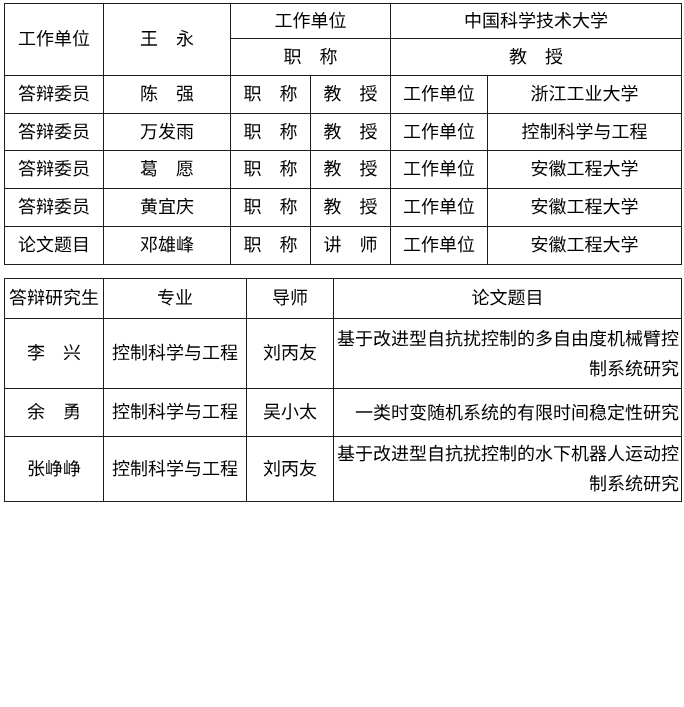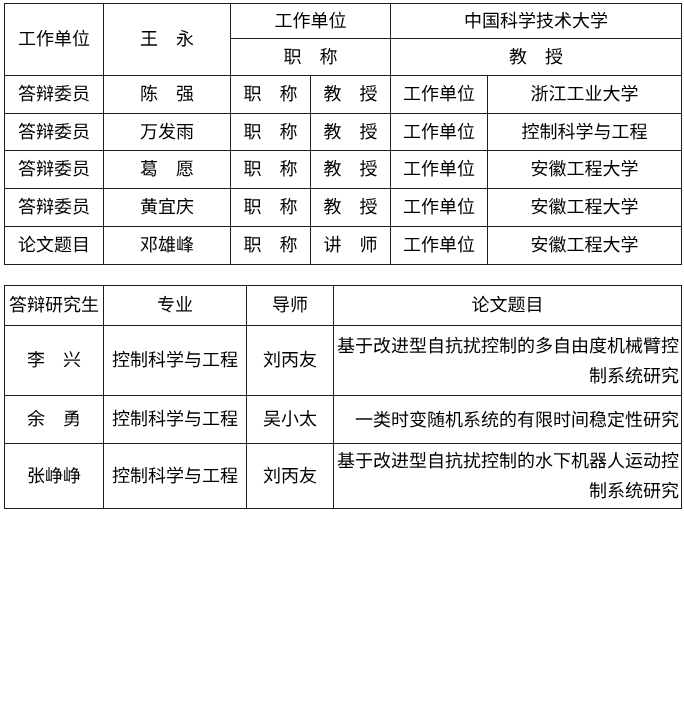--- a/index.html
+++ b/index.html
@@ -28,21 +28,21 @@
     color: #000000;
   }
   td {
     border: 1px solid #1d1d1d;
     text-align: center;
     vertical-align: middle;
     padding: 0;
     overflow: hidden;
     line-height: 1.25;
   }
-  .students-table { margin-top: 20px; }
+  .students-table { margin-top: 13px; }
   .thesis-cell {
     text-align: right;
     padding: 2px 2px 2px 3px;
     line-height: 30px;
   }
   
   .r35 { height: 35px; }
   .r37 { height: 37px; }
   .r38 { height: 38px; }
   .r40 { height: 40px; }

